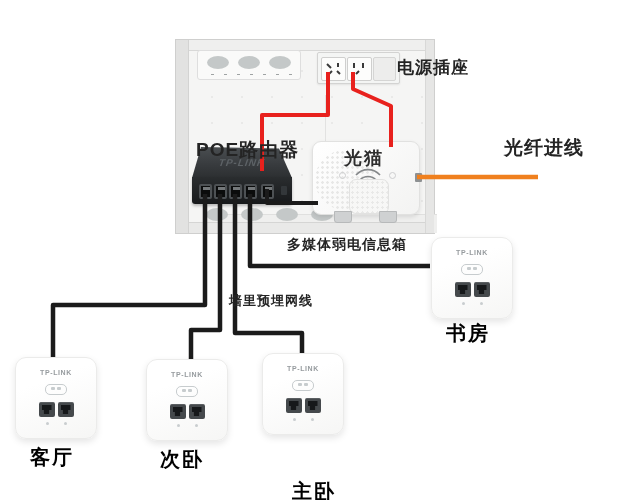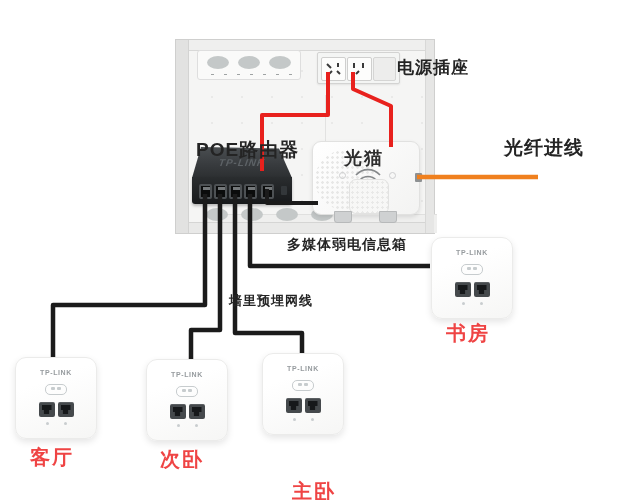--- a/index.html
+++ b/index.html
@@ -64,21 +64,21 @@
   .ap-oval i{position:absolute;left:5px;top:2px;width:4px;height:3px;background:#c7ccce;border-radius:1px;}
   .ap-oval i + i{left:11px;}
   .ap-ports{position:absolute;left:0;right:0;top:44px;display:flex;justify-content:center;gap:3px;}
   .rj45{position:relative;width:16px;height:14px;background:#45494c;border-radius:2px;border-top:1px solid #5b5f62;}
   .rj45::after{content:"";position:absolute;left:3px;top:2px;width:10px;height:9px;background:#16181a;
       clip-path:polygon(0 0,100% 0,100% 55%,76% 55%,76% 100%,24% 100%,24% 55%,0 55%);}
   .ap-dots{position:absolute;left:0;right:0;top:64px;display:flex;justify-content:center;gap:15px;}
   .ap-dots i{width:3px;height:3px;background:#c9cdcf;border-radius:50%;}
 
   .wires{position:absolute;left:0;top:0;z-index:20;pointer-events:none;}
-  .room-label{position:absolute;color:#ef4444;font-weight:600;font-size:20px;letter-spacing:2px;z-index:40;white-space:nowrap;}
+  .room-label{position:absolute;color:#000000;font-weight:600;font-size:20px;letter-spacing:2px;z-index:40;white-space:nowrap;}
 </style>
 </head>
 <body>
 
 <div class="stage">
 
   <div class="mbox">
     <div class="mbox-inner">
       <div class="seam"></div>
       <div class="bracket-bottom"></div>

